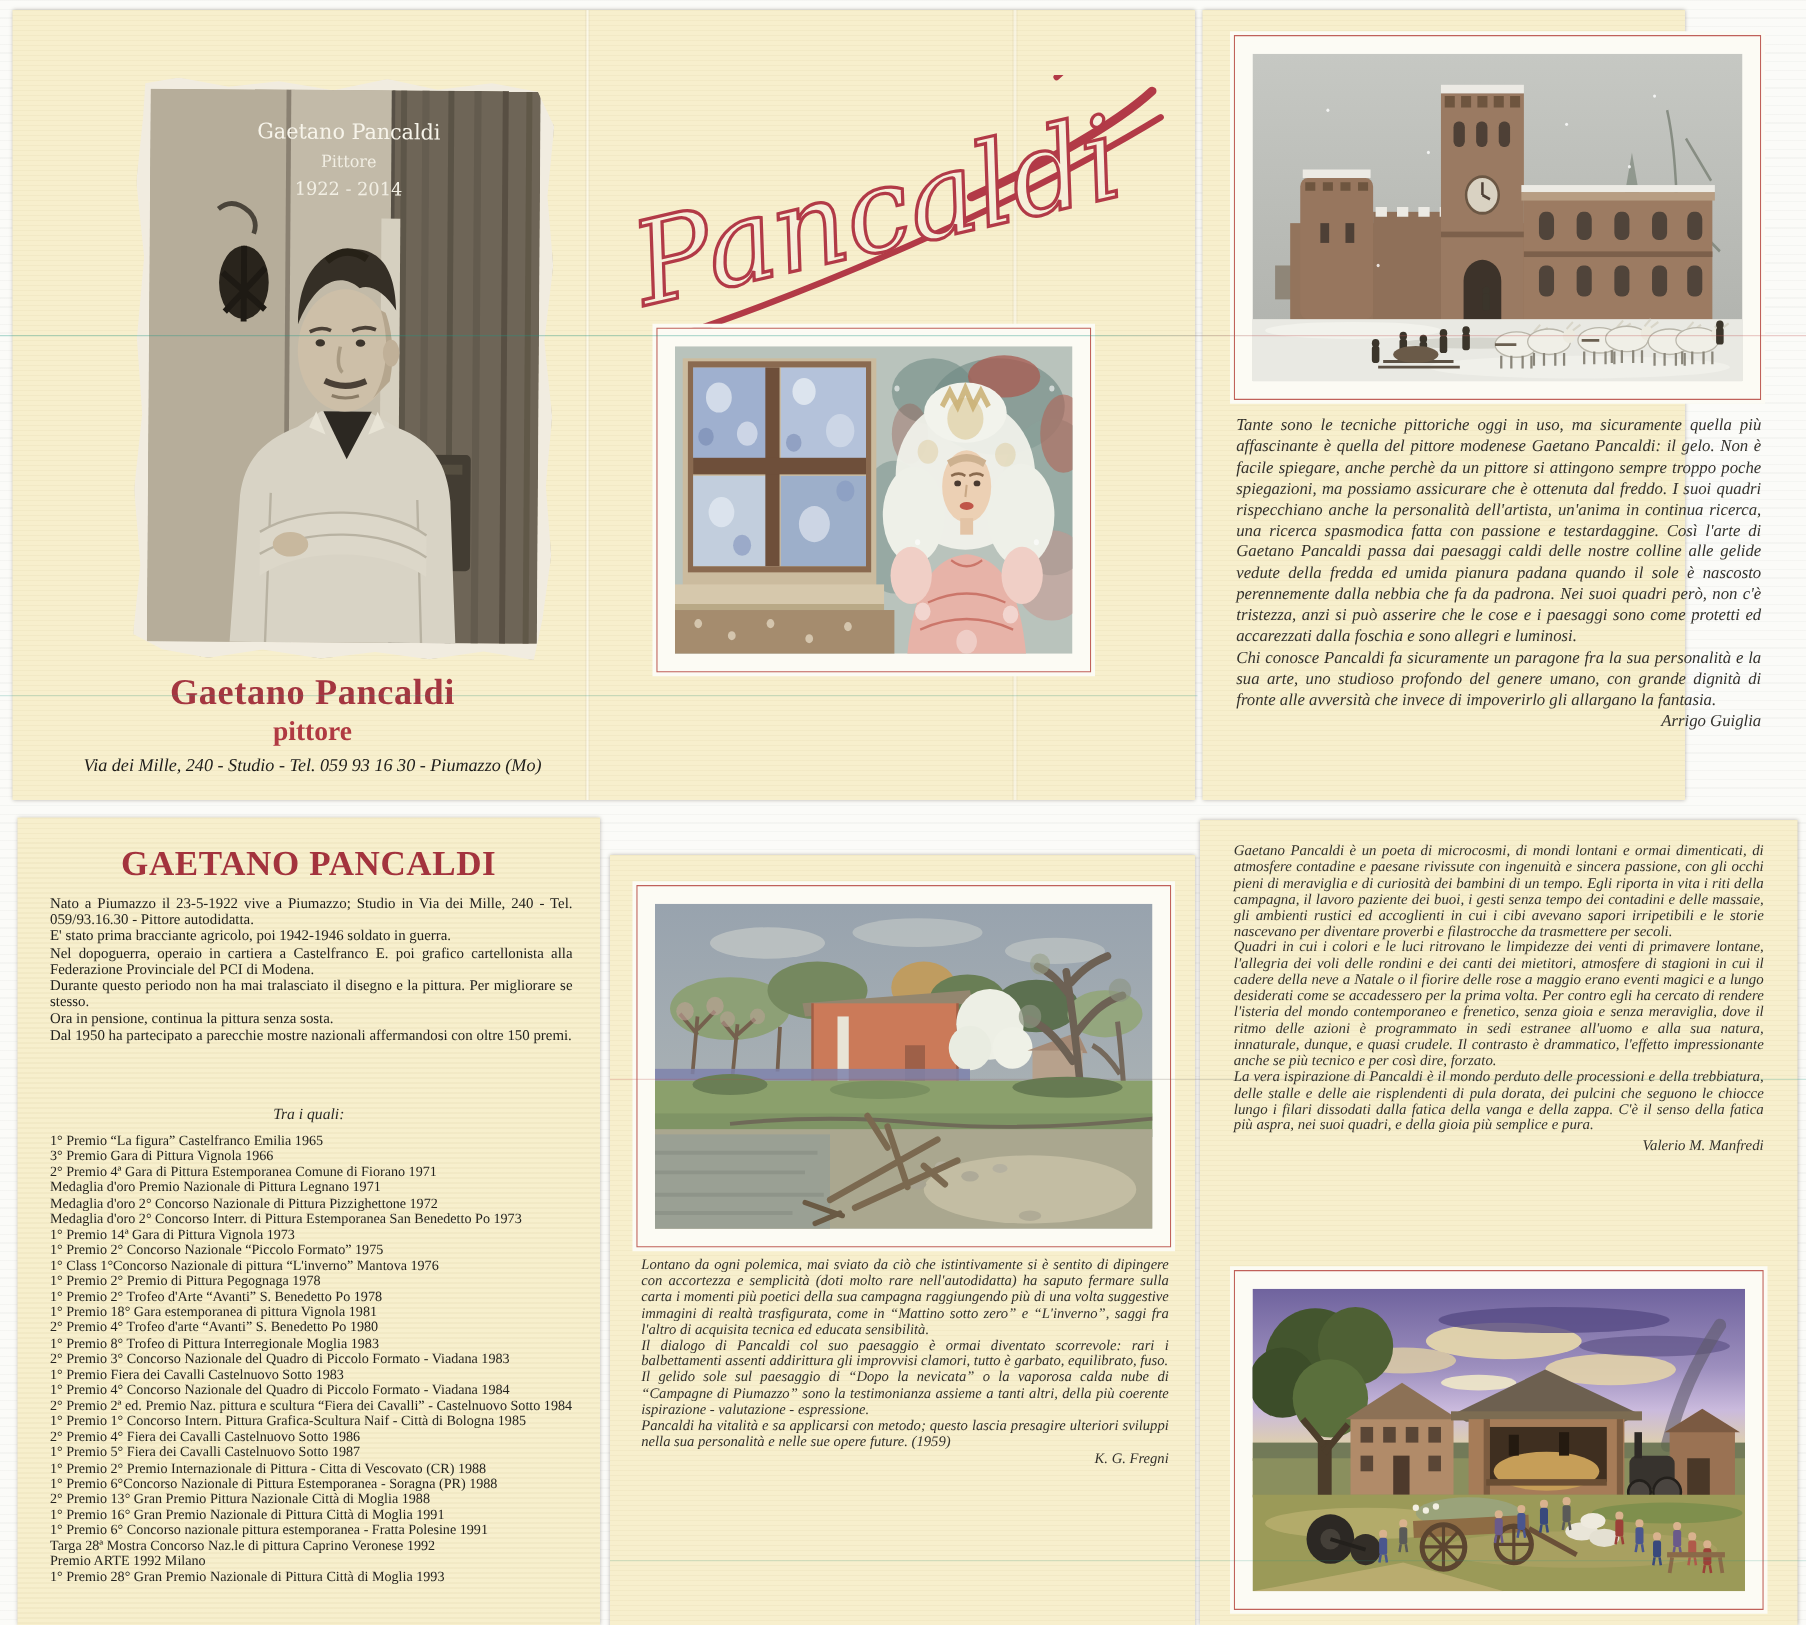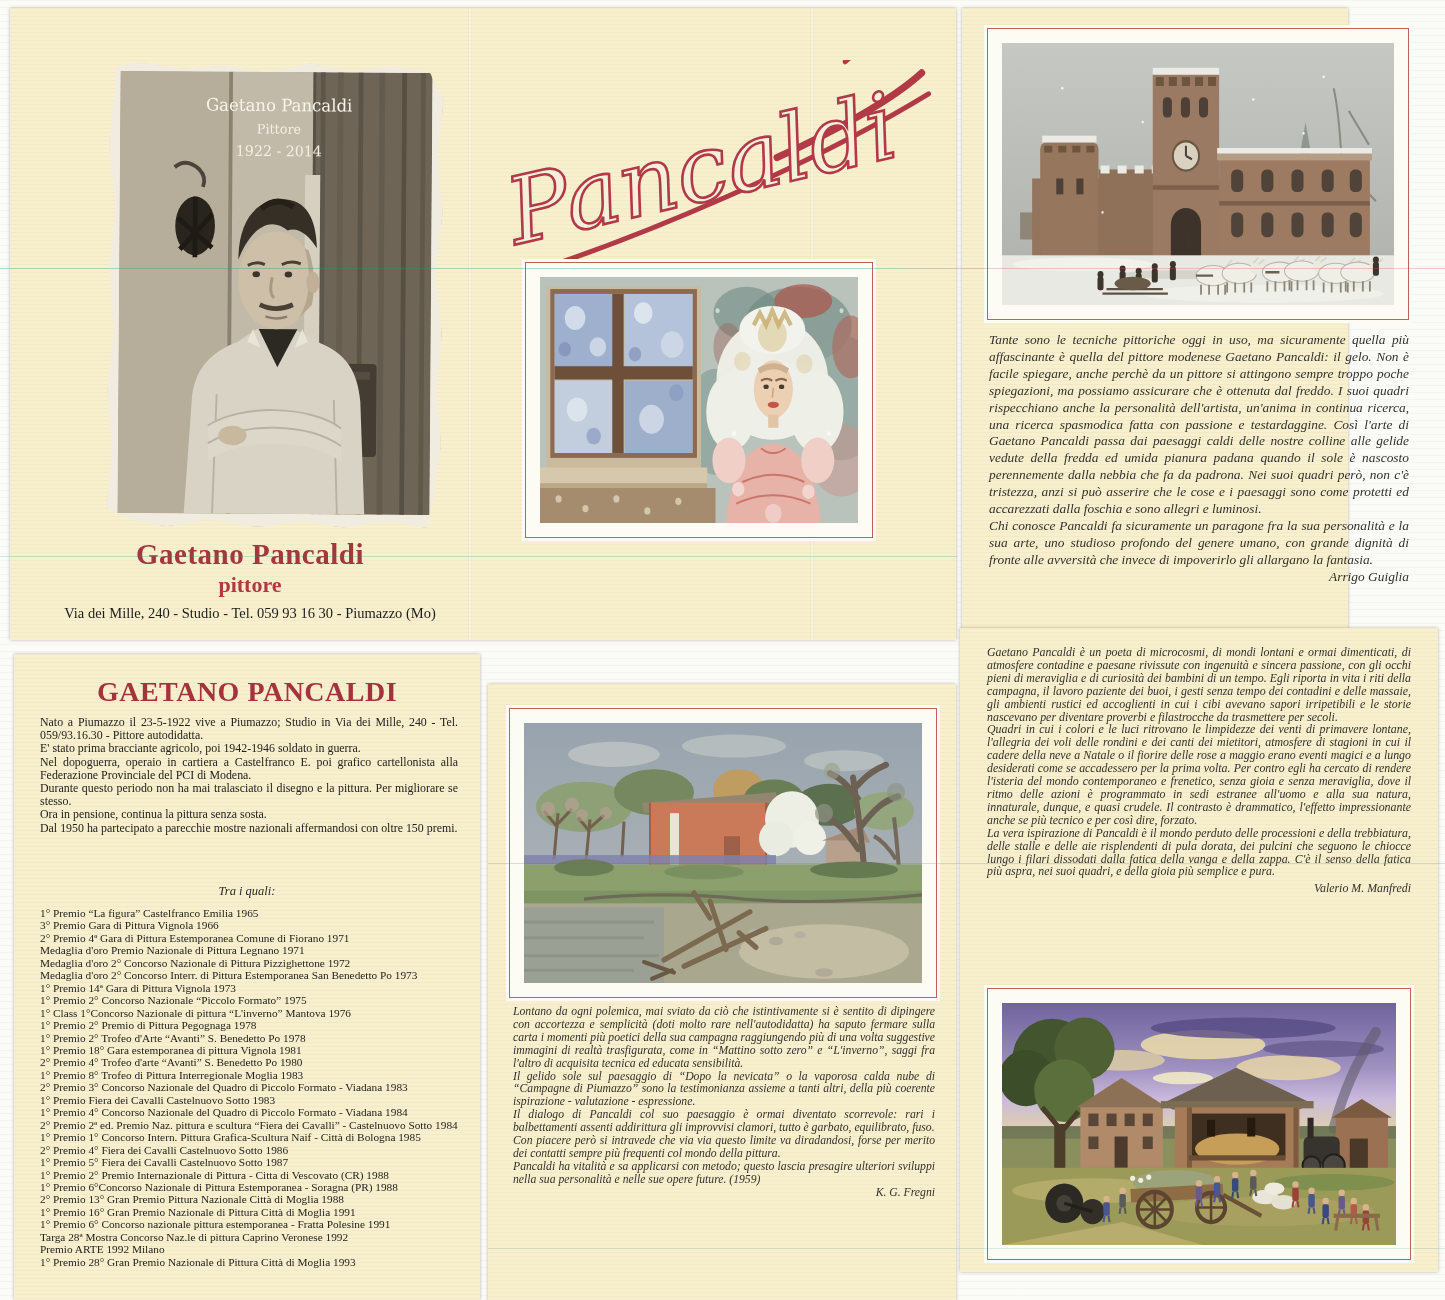--- a/index.html
+++ b/index.html
@@ -13,41 +13,41 @@
   .panel {
     position:absolute;
     background-color:#f7efcd;
     background-image:repeating-linear-gradient(180deg, rgba(150,125,55,.05) 0 1px, transparent 1px 4px);
     box-shadow:0 0 3px rgba(60,50,30,.35);
   }
   #panel-tl { left:10px;  top:8px;   width:946px; height:632px; }
   #panel-tr { left:962px; top:8px;   width:386px; height:632px; }
   #panel-bl { left:14px;  top:654px; width:466px; height:646px; }
   #panel-bm { left:488px; top:684px; width:468px; height:646px;padding-left:16px; }
-  #panel-br { left:960px; top:628px; width:478px; height:644px; }
+  #panel-br { left:960px; top:656px; width:478px; height:644px; }
 
   .fold { position:absolute; top:0; bottom:0; width:4px;
     background:linear-gradient(90deg, rgba(130,105,50,.10), rgba(255,255,255,.55), rgba(130,105,50,.08)); }
 
   .frame { position:absolute; background:#fcfbf4; border:1px solid #c0615a; outline:3px solid #fcfbf4; padding:14px; }
   .frame svg { display:block; width:100%; height:100%; }
 
   .photo-paper { position:absolute; left:98px; top:55px; width:334px; height:464px;
     background:#f1ece0; padding:9px 11px 13px; transform:rotate(.4deg);
     box-shadow:2px 3px 6px rgba(80,65,35,.35);
     clip-path:polygon(2% 1%,10% 0%,22% 1.5%,34% .5%,47% 2%,60% 0%,72% 1.8%,85% .6%,96% 2%,100% 8%,98.5% 20%,100% 32%,98% 45%,100% 58%,98.6% 70%,100% 82%,98% 93%,96% 100%,84% 98.6%,71% 100%,58% 98.8%,45% 100%,31% 98.5%,18% 100%,7% 98.6%,0% 96%,1.6% 84%,0% 71%,1.8% 58%,.4% 45%,2% 31%,0% 18%,1.5% 7%); }
   .photo-paper svg { width:100%; height:100%; display:block; }
 
   .sig-wrap { position:absolute; left:468px; top:52px; width:472px; height:218px; }
   .sig-wrap svg { width:100%; height:100%; display:block; }
 
   .contact { position:absolute; left:18px; top:530px; width:444px; text-align:center; }
   .contact-name { font-size:29px; font-weight:bold; color:#a43640; letter-spacing:.5px; }
   .contact-role { font-size:22px; font-weight:bold; color:#b03a42; margin-top:1px; }
-  .contact-address { font-size:14.5px; color:#1e1d1a; margin-top:7px; }
+  .contact-address { font-size:14.5px; color:#1e1d1a; margin-top:7px;font-style:italic; }
 
   .it-text { font-style:italic; color:#33312c; text-align:justify; }
   .it-text > div { margin:0; }
   .author { text-align:right; font-style:italic; margin-top:8px; }
 
   #tr-frame { left:25px; top:20px; width:422px; height:292px; }
   #tr-text  { position:absolute; left:27px; top:324px; width:420px; font-size:13.4px; line-height:16.9px; }
 
   #bl-title { position:absolute; top:22px; left:0; width:100%; text-align:center;
     font-size:28px; font-weight:bold; color:#a3333d; letter-spacing:.5px; }
@@ -404,23 +404,22 @@
         <ellipse cx="276" cy="202" rx="6" ry="3.4" fill="#b5b1a0"></ellipse>
           <ellipse cx="210" cy="214" rx="7" ry="4" fill="#a8a492"></ellipse>
         <ellipse cx="300" cy="238" rx="9" ry="4" fill="#b0ab96"></ellipse>
         <path d="M140,226 L226,180 M160,232 L242,196 M202,216 L186,170 M186,186 L170,162 M215,200 L232,214" stroke="#7b6950" stroke-width="5" fill="none" stroke-linecap="round"></path>
         <path d="M150,238 L120,228 M148,236 L128,244" stroke="#6a5a44" stroke-width="4" fill="none" stroke-linecap="round"></path>
       </svg>
     </div>
     <div class="it-text" id="bm-text">
       <div>
           <div>Lontano da ogni polemica, mai sviato da ciò che istintivamente si è sentito di dipingere con accortezza e semplicità (doti molto rare nell'autodidatta) ha saputo fermare sulla carta i momenti più poetici della sua campagna raggiungendo più di una volta suggestive immagini di realtà trasfigurata, come in “Mattino sotto zero” e “L'inverno”, saggi fra l'altro di acquisita tecnica ed educata sensibilità.</div>
+          <div>Il dialogo di Pancaldi col suo paesaggio è ormai diventato scorrevole: rari i balbettamenti assenti addirittura gli improvvisi clamori, tutto è garbato, equilibrato, fuso.</div>
           <div>Il gelido sole sul paesaggio di “Dopo la nevicata” o la vaporosa calda nube di “Campagne di Piumazzo” sono la testimonianza assieme a tanti altri, della più coerente ispirazione - valutazione - espressione.</div>
-          <div>Il dialogo di Pancaldi col suo paesaggio è ormai diventato scorrevole: rari i balbettamenti assenti addirittura gli improvvisi clamori, tutto è garbato, equilibrato, fuso.</div>
-          <div>Con piacere però si intravede che via via questo limite va diradandosi, forse per merito dei contatti sempre più frequenti col mondo della pittura.</div>
           <div>Pancaldi ha vitalità e sa applicarsi con metodo; questo lascia presagire ulteriori sviluppi nella sua personalità e nelle sue opere future. (1959)</div>
         </div>
       <div class="author">K. G. Fregni</div>
     </div>
   </div>
 
   <div class="panel" id="panel-br">
     <div class="it-text" id="br-text">
       <div>
           <div>Gaetano Pancaldi è un poeta di microcosmi, di mondi lontani e ormai dimenticati, di atmosfere contadine e paesane rivissute con ingenuità e sincera passione, con gli occhi pieni di meraviglia e di curiosità dei bambini di un tempo. Egli riporta in vita i riti della campagna, il lavoro paziente dei buoi, i gesti senza tempo dei contadini e delle massaie, gli ambienti rustici ed accoglienti in cui i cibi avevano sapori irripetibili e le storie nascevano per diventare proverbi e filastrocche da trasmettere per secoli.</div>

